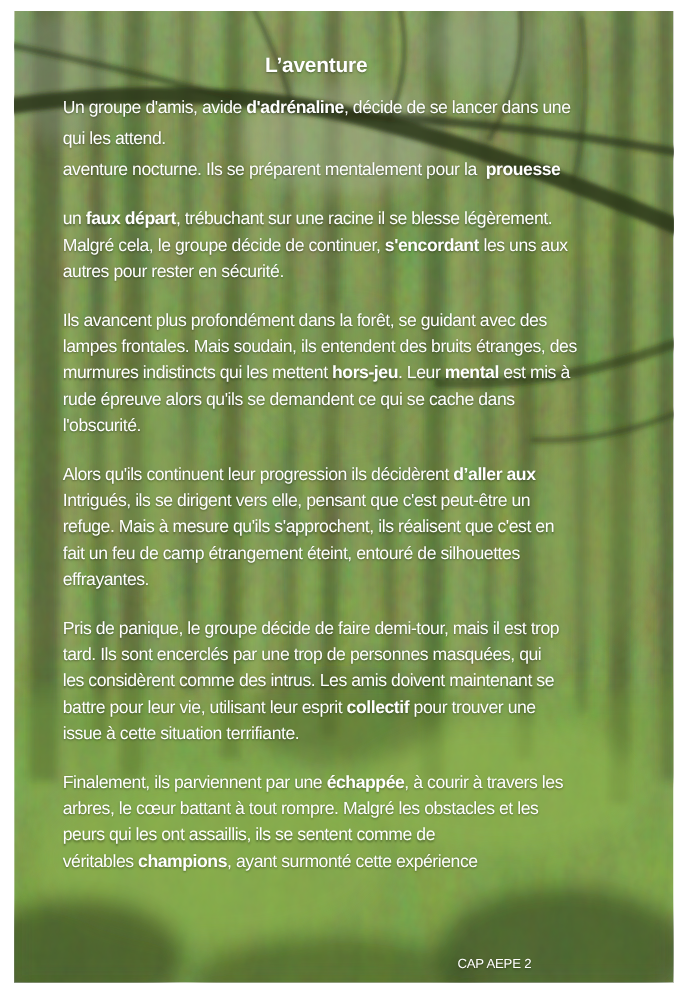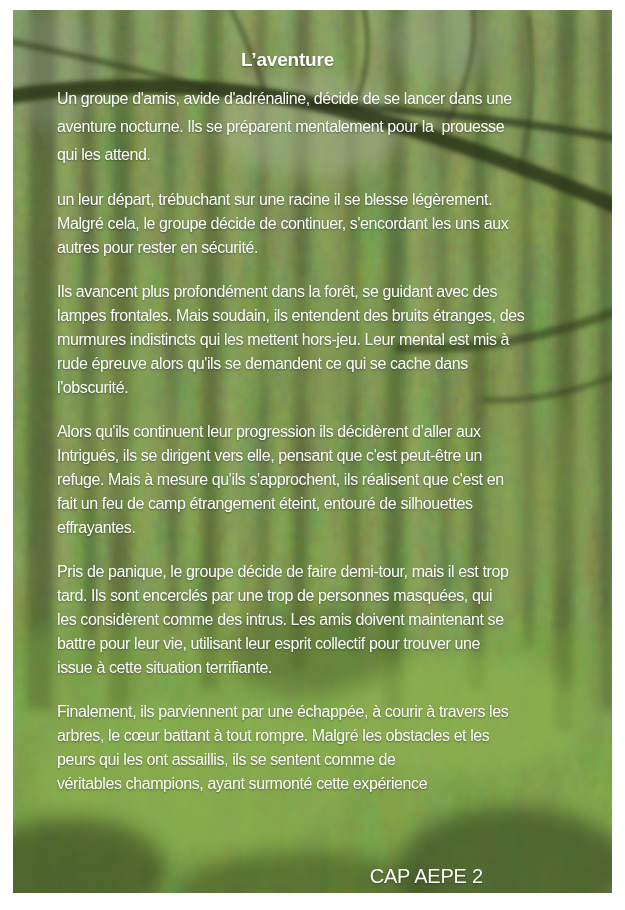--- a/index.html
+++ b/index.html
@@ -18,24 +18,24 @@
     text-shadow:0 1px 2px rgba(15,25,8,0.45);
   }
   .doc-title{
     margin:0 44px 13px 0;padding:0;text-align:center;
     font-size:19px;line-height:24px;font-weight:700;letter-spacing:-0.2px;
   }
   .content p{margin:0 0 20px 0;padding:0;}
   .content p:first-of-type{margin-bottom:19px;}
   .content p:first-of-type .line{line-height:28px;}
   .line{display:block;white-space:nowrap;line-height:24px;}
-  .line b{font-weight:400;text-align:right;}
+  .line b{font-weight:700;text-align:right;}
   .footer{
     position:absolute;left:13px;top:864px;width:470px;text-align:right;
-    color:#ffffff;font-size:20px;line-height:24px;letter-spacing:-0.2px;
+    color:#ffffff;font-size:12px;line-height:24px;letter-spacing:-0.2px;
     text-shadow:0 1px 2px rgba(15,25,8,0.45);
   }
 </style>
 </head>
 <body>
 
 <div class="page" style="background: rgb(255, 255, 255);">
 
   <div class="photo">
     <svg viewBox="0 0 599 883" preserveAspectRatio="none" xmlns="http://www.w3.org/2000/svg">
@@ -126,25 +126,25 @@
         <path d="M 612 362 C 562 382 520 392 472 390" stroke-width="6" opacity="0.45"></path>
       </g>
     </svg>
   </div>
 
   <div class="content" style="color: rgb(255, 255, 255);">
     <h1 class="doc-title">L’aventure</h1>
     <div id="paragraphs">
         <p>
           <span class="line"><span>Un groupe d'amis, avide </span><b>d'adrénaline</b><span>, décide de se lancer dans une</span></span>
+          <span class="line"><span>qui les attend.</span></span>
           <span class="line"><span>aventure nocturne. Ils se préparent mentalement pour la&nbsp; </span><b>prouesse</b></span>
-          <span class="line"><span>qui les attend.</span></span>
         </p>
         <p>
-          <span class="line"><span>un </span><b>leur départ</b><span>, trébuchant sur une racine il se blesse légèrement.</span></span>
+          <span class="line"><span>un </span><b>faux départ</b><span>, trébuchant sur une racine il se blesse légèrement.</span></span>
           <span class="line"><span>Malgré cela, le groupe décide de continuer, </span><b>s'encordant</b><span> les uns aux</span></span>
           <span class="line"><span>autres pour rester en sécurité.</span></span>
         </p>
         <p>
           <span class="line"><span>Ils avancent plus profondément dans la forêt, se guidant avec des</span></span>
           <span class="line"><span>lampes frontales. Mais soudain, ils entendent des bruits étranges, des</span></span>
           <span class="line"><span>murmures indistincts qui les mettent </span><b>hors-jeu</b><span>. Leur </span><b>mental</b><span> est mis à</span></span>
           <span class="line"><span>rude épreuve alors qu'ils se demandent ce qui se cache dans</span></span>
           <span class="line"><span>l'obscurité.</span></span>
         </p>

